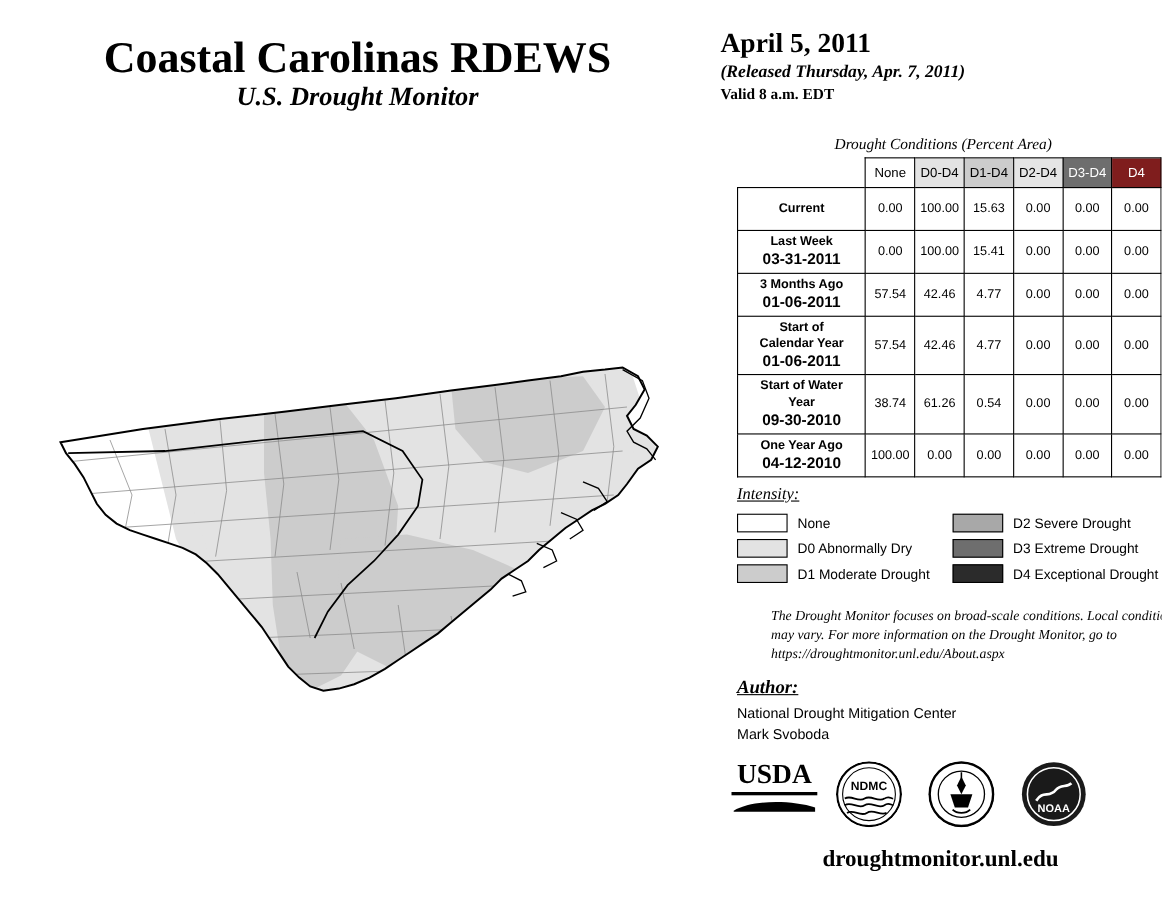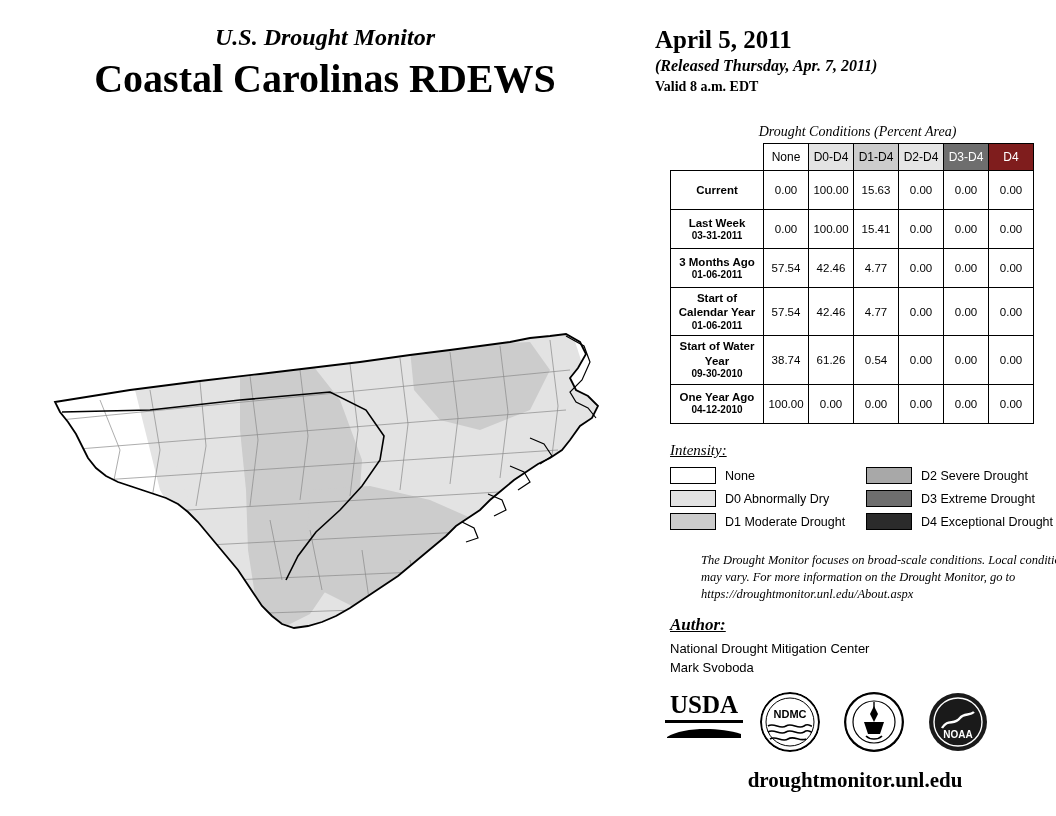--- a/index.html
+++ b/index.html
@@ -96,25 +96,25 @@
   }
   #drought-table thead th.corner {
     border: none;
     width: 88px;
   }
   #drought-table tbody td.rowlabel {
     width: 88px;
     font-weight: bold;
     font-size: 11.5px;
     line-height: 1.25;
-    padding: 3px 2px;
+    padding: 3px 14px;
   }
   #drought-table tbody td.rowlabel .sub {
     font-weight: bold;
-    font-size: 10px;
+    font-size: 14px;
     display: block;
   }
   #drought-table tbody td.val {
     width: 44px;
     height: 38px;
     font-size: 11.5px;
   }
 
   
   #intensity-label {
@@ -253,22 +253,22 @@
     left: 10px;
     top: 250px;
     width: 640px;
     height: 420px;
   }
 </style>
 </head>
 <body>
 
 <div id="header-left">
+  <div id="region-title">Coastal Carolinas RDEWS</div>
   <div id="dm-title">U.S. Drought Monitor</div>
-  <div id="region-title">Coastal Carolinas RDEWS</div>
 </div>
 
 <div id="header-right">
   <div id="issue-date">April 5, 2011</div>
   <div id="released-date">(Released Thursday, Apr. 7, 2011)</div>
   <div id="valid-time">Valid 8 a.m. EDT</div>
 </div>
 
 <div id="map-area">
   <svg width="640" height="420" viewBox="0 0 640 420">

